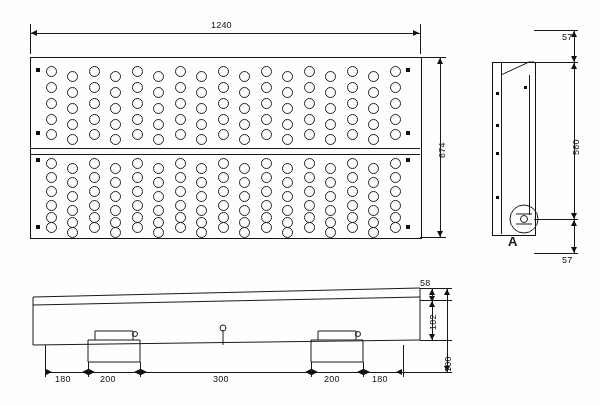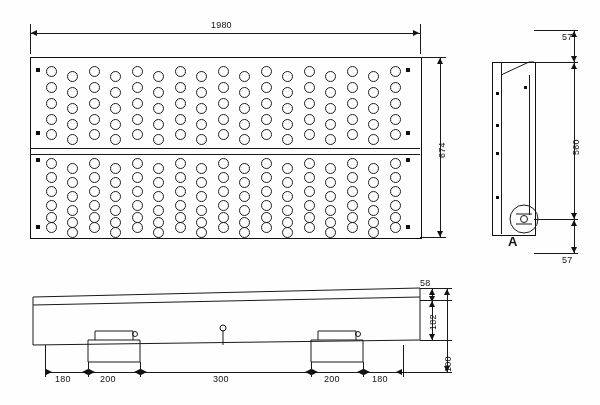--- a/index.html
+++ b/index.html
@@ -293,21 +293,21 @@
       <div class="hole" style="left: 389.5px; top: 199.5px; width: 9px; height: 9px;"></div>
       <div class="hole" style="left: 389.5px; top: 211.5px; width: 9px; height: 9px;"></div>
       <div class="hole" style="left: 389.5px; top: 221.5px; width: 9px; height: 9px;"></div>
     </div>
 
   <div class="ln v" style="left:30px; top:24px; height:30px;"></div>
   <div class="ln v" style="left:420px; top:24px; height:30px;"></div>
   <div class="ln h" style="left:30px; top:33px; width:390px;"></div>
   <div class="arrow arr-l" style="left:31px; top:30px;"></div>
   <div class="arrow arr-r" style="left:413px; top:30px;"></div>
-  <div class="dim-txt" style="left:211px; top:20px;">1980</div>
+  <div class="dim-txt" style="left:211px; top:20px;">1240</div>
 
   <div class="ln h" style="left:420px; top:57px; width:26px;"></div>
   <div class="ln h" style="left:420px; top:237px; width:26px;"></div>
   <div class="ln v" style="left:440px; top:57px; height:180px;"></div>
   <div class="arrow arr-u" style="left:437px; top:58px;"></div>
   <div class="arrow arr-d" style="left:437px; top:231px;"></div>
   <div class="dim-txt vert" style="left:437px; top:158px;">674</div>
 
   <div class="panel-rect" style="left:492px; top:62px; width:42px; height:172px;"></div>
 

